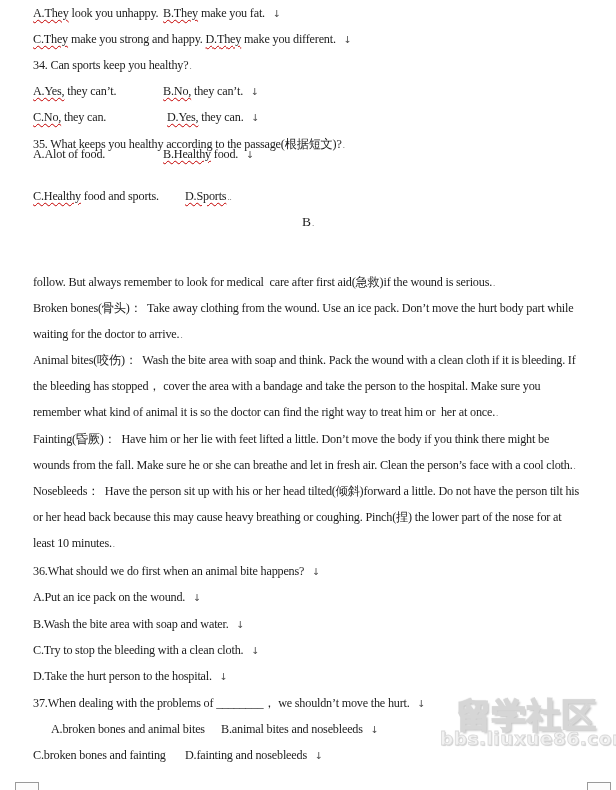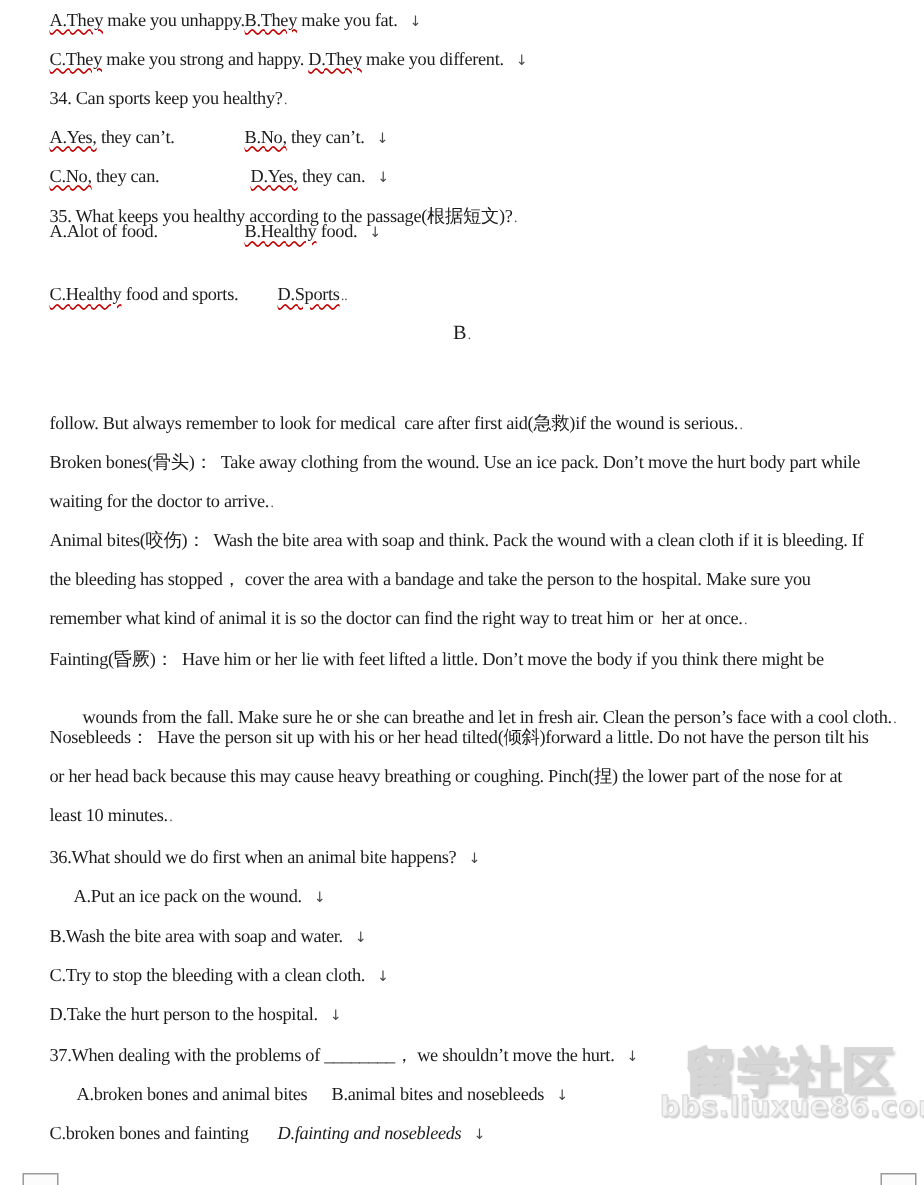--- a/index.html
+++ b/index.html
@@ -74,41 +74,41 @@
 </head>
 <body>
 
 <div class="page">
   <div class="watermark">
     <div class="wm-title">留学社区</div>
     <div class="wm-url">bbs.liuxue86.com</div>
   </div>
   <div class="corner-box left"></div>
   <div class="corner-box right"></div>
-<div class="line" style="top: 5px;"><span class="wavy">A.They</span><span> make you unhappy.</span><span class="col2" style="left: 130px;"><span class="wavy">B.They</span><span> make you fat.</span><span class="arrow">↓</span></span></div>
+<div class="line" style="top: 5px;"><span class="wavy">A.They</span><span> look you unhappy.</span><span class="col2" style="left: 130px;"><span class="wavy">B.They</span><span> make you fat.</span><span class="arrow">↓</span></span></div>
     <div class="line" style="top: 31px;"><span class="wavy">C.They</span><span> make you strong and happy. </span><span class="wavy">D.They</span><span> make you different.</span><span class="arrow">↓</span></div>
     <div class="line" style="top: 57px;"><span>34. Can sports keep you healthy?</span><span class="faint">.</span></div>
     <div class="line" style="top: 83px;"><span class="wavy">A.Yes,</span><span> they can’t.</span><span class="col2" style="left: 130px;"><span class="wavy">B.No,</span><span> they can’t.</span><span class="arrow">↓</span></span></div>
     <div class="line" style="top: 109px;"><span class="wavy">C.No,</span><span> they can.</span><span class="col2" style="left: 134px;"><span class="wavy">D.Yes,</span><span> they can.</span><span class="arrow">↓</span></span></div>
     <div class="line" style="top: 136px;"><span>35. What keeps you healthy according to the passage(根据短文)?</span><span class="faint">.</span></div>
     <div class="line" style="top: 146px;"><span>A.Alot of food.</span><span class="col2" style="left: 130px;"><span class="wavy">B.Healthy</span><span> food.</span><span class="arrow">↓</span></span></div>
     <div class="line" style="top: 188px;"><span class="wavy">C.Healthy</span><span> food and sports.</span><span class="col2" style="left: 152px;"><span class="wavy">D.Sports</span><span class="faint">..</span></span></div>
     <div class="line center" style="top: 214px;"><span>B</span><span class="faint">.</span></div>
     <div class="line" style="top: 274px;"><span>follow. But always remember to look for medical  care after first aid(急救)if the wound is serious.</span><span class="faint">.</span></div>
     <div class="line" style="top: 326px;"><span>waiting for the doctor to arrive.</span><span class="faint">.</span></div>
     <div class="line" style="top: 300px;"><span>Broken bones(骨头)：  Take away clothing from the wound. Use an ice pack. Don’t move the hurt body part while</span></div>
     <div class="line" style="top: 352px;"><span>Animal bites(咬伤)：  Wash the bite area with soap and think. Pack the wound with a clean cloth if it is bleeding. If</span></div>
     <div class="line" style="top: 378px;"><span>the bleeding has stopped， cover the area with a bandage and take the person to the hospital. Make sure you</span></div>
     <div class="line" style="top: 404px;"><span>remember what kind of animal it is so the doctor can find the right way to treat him or  her at once.</span><span class="faint">.</span></div>
     <div class="line" style="top: 431px;"><span>Fainting(昏厥)：  Have him or her lie with feet lifted a little. Don’t move the body if you think there might be</span></div>
-    <div class="line" style="top: 470px; margin-left: 22px;"><span>wounds from the fall. Make sure he or she can breathe and let in fresh air. Clean the person’s face with a cool cloth.</span><span class="faint">.</span></div>
+    <div class="line" style="top: 457px;"><span>wounds from the fall. Make sure he or she can breathe and let in fresh air. Clean the person’s face with a cool cloth.</span><span class="faint">.</span></div>
     <div class="line" style="top: 483px;"><span>Nosebleeds：  Have the person sit up with his or her head tilted(倾斜)forward a little. Do not have the person tilt his</span></div>
     <div class="line" style="top: 509px;"><span>or her head back because this may cause heavy breathing or coughing. Pinch(捏) the lower part of the nose for at</span></div>
     <div class="line" style="top: 535px;"><span>least 10 minutes.</span><span class="faint">.</span></div>
     <div class="line" style="top: 563px;"><span>36.What should we do first when an animal bite happens?</span><span class="arrow">↓</span></div>
-    <div class="line" style="top: 589px; margin-left: 16px;"><span>A.Put an ice pack on the wound.</span><span class="arrow">↓</span></div>
+    <div class="line" style="top: 589px;"><span>A.Put an ice pack on the wound.</span><span class="arrow">↓</span></div>
     <div class="line" style="top: 616px;"><span>B.Wash the bite area with soap and water.</span><span class="arrow">↓</span></div>
     <div class="line" style="top: 642px;"><span>C.Try to stop the bleeding with a clean cloth.</span><span class="arrow">↓</span></div>
     <div class="line" style="top: 668px;"><span>D.Take the hurt person to the hospital.</span><span class="arrow">↓</span></div>
     <div class="line" style="top: 695px;"><span>37.When dealing with the problems of ________， we shouldn’t move the hurt.</span><span class="arrow">↓</span></div>
     <div class="line" style="top: 721px; margin-left: 18px;"><span>A.broken bones and animal bites</span><span class="col2" style="left: 170px;"><span>B.animal bites and nosebleeds</span><span class="arrow">↓</span></span></div>
-    <div class="line" style="top: 747px;"><span>C.broken bones and fainting</span><span class="col2" style="left: 152px; font-style: italic;"><span>D.fainting and nosebleeds</span><span class="arrow">↓</span></span></div>
+    <div class="line" style="top: 747px;"><span>C.broken bones and fainting</span><span class="col2" style="left: 152px;"><span>D.fainting and nosebleeds</span><span class="arrow">↓</span></span></div>
   </div>
 
 </body></html>

